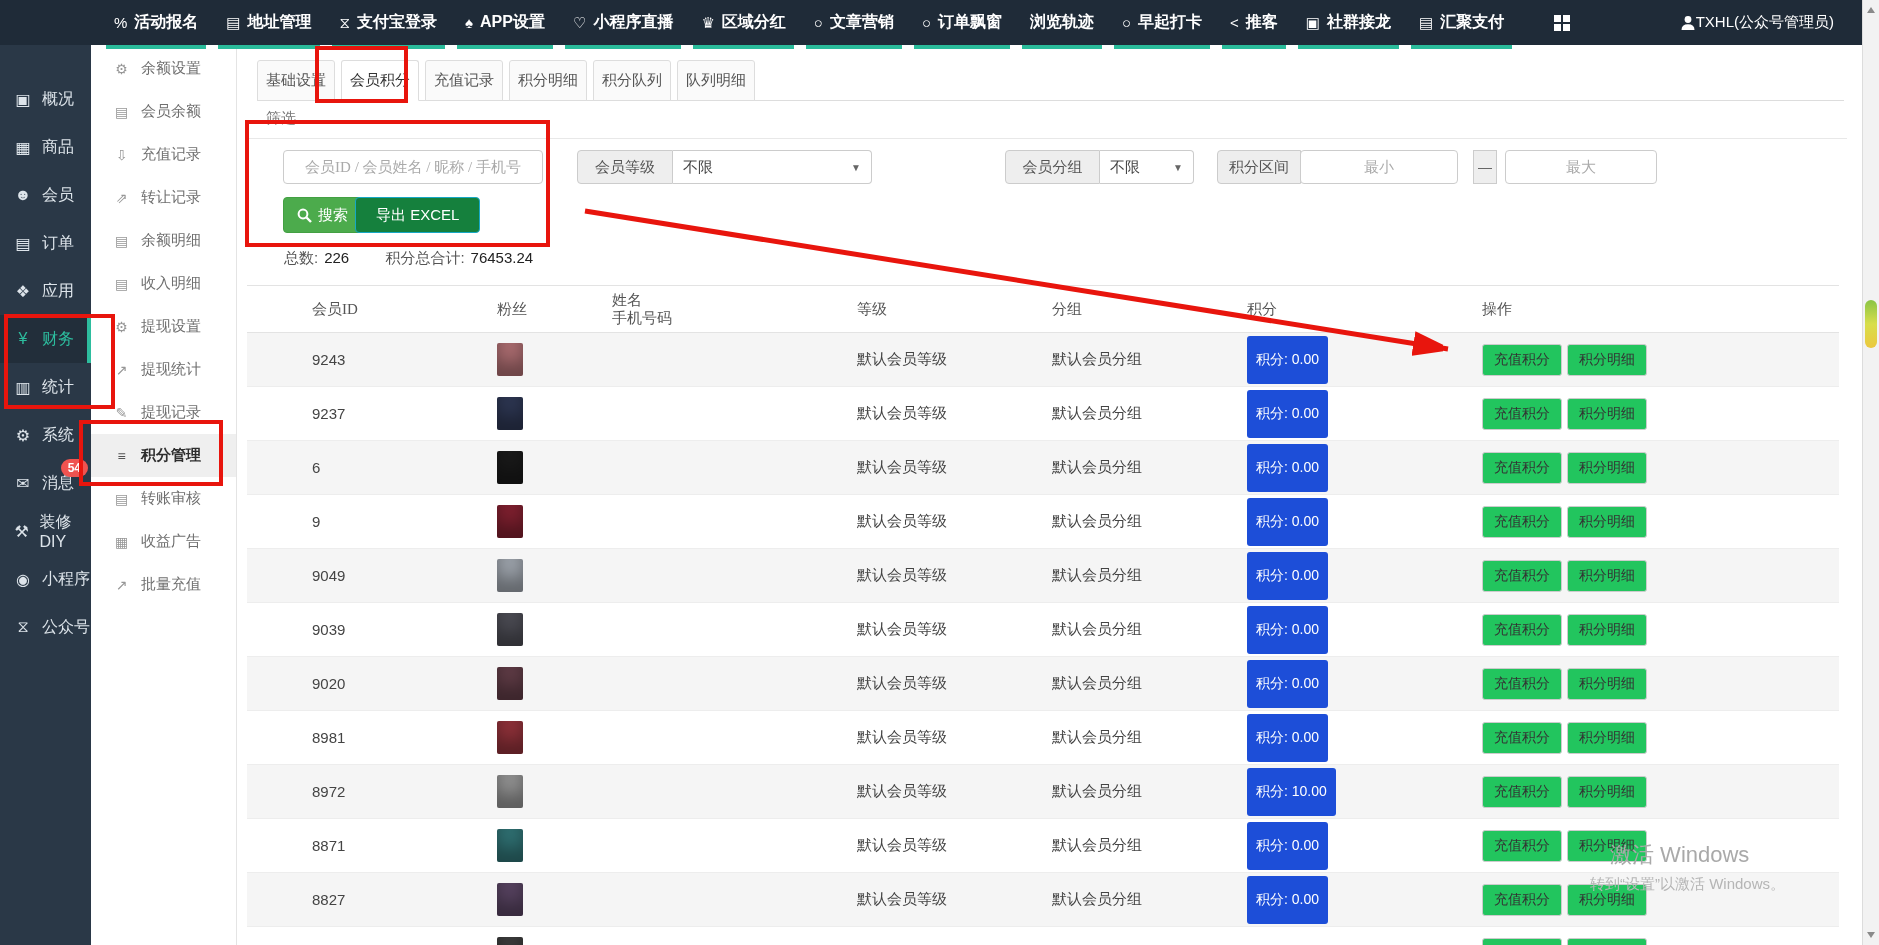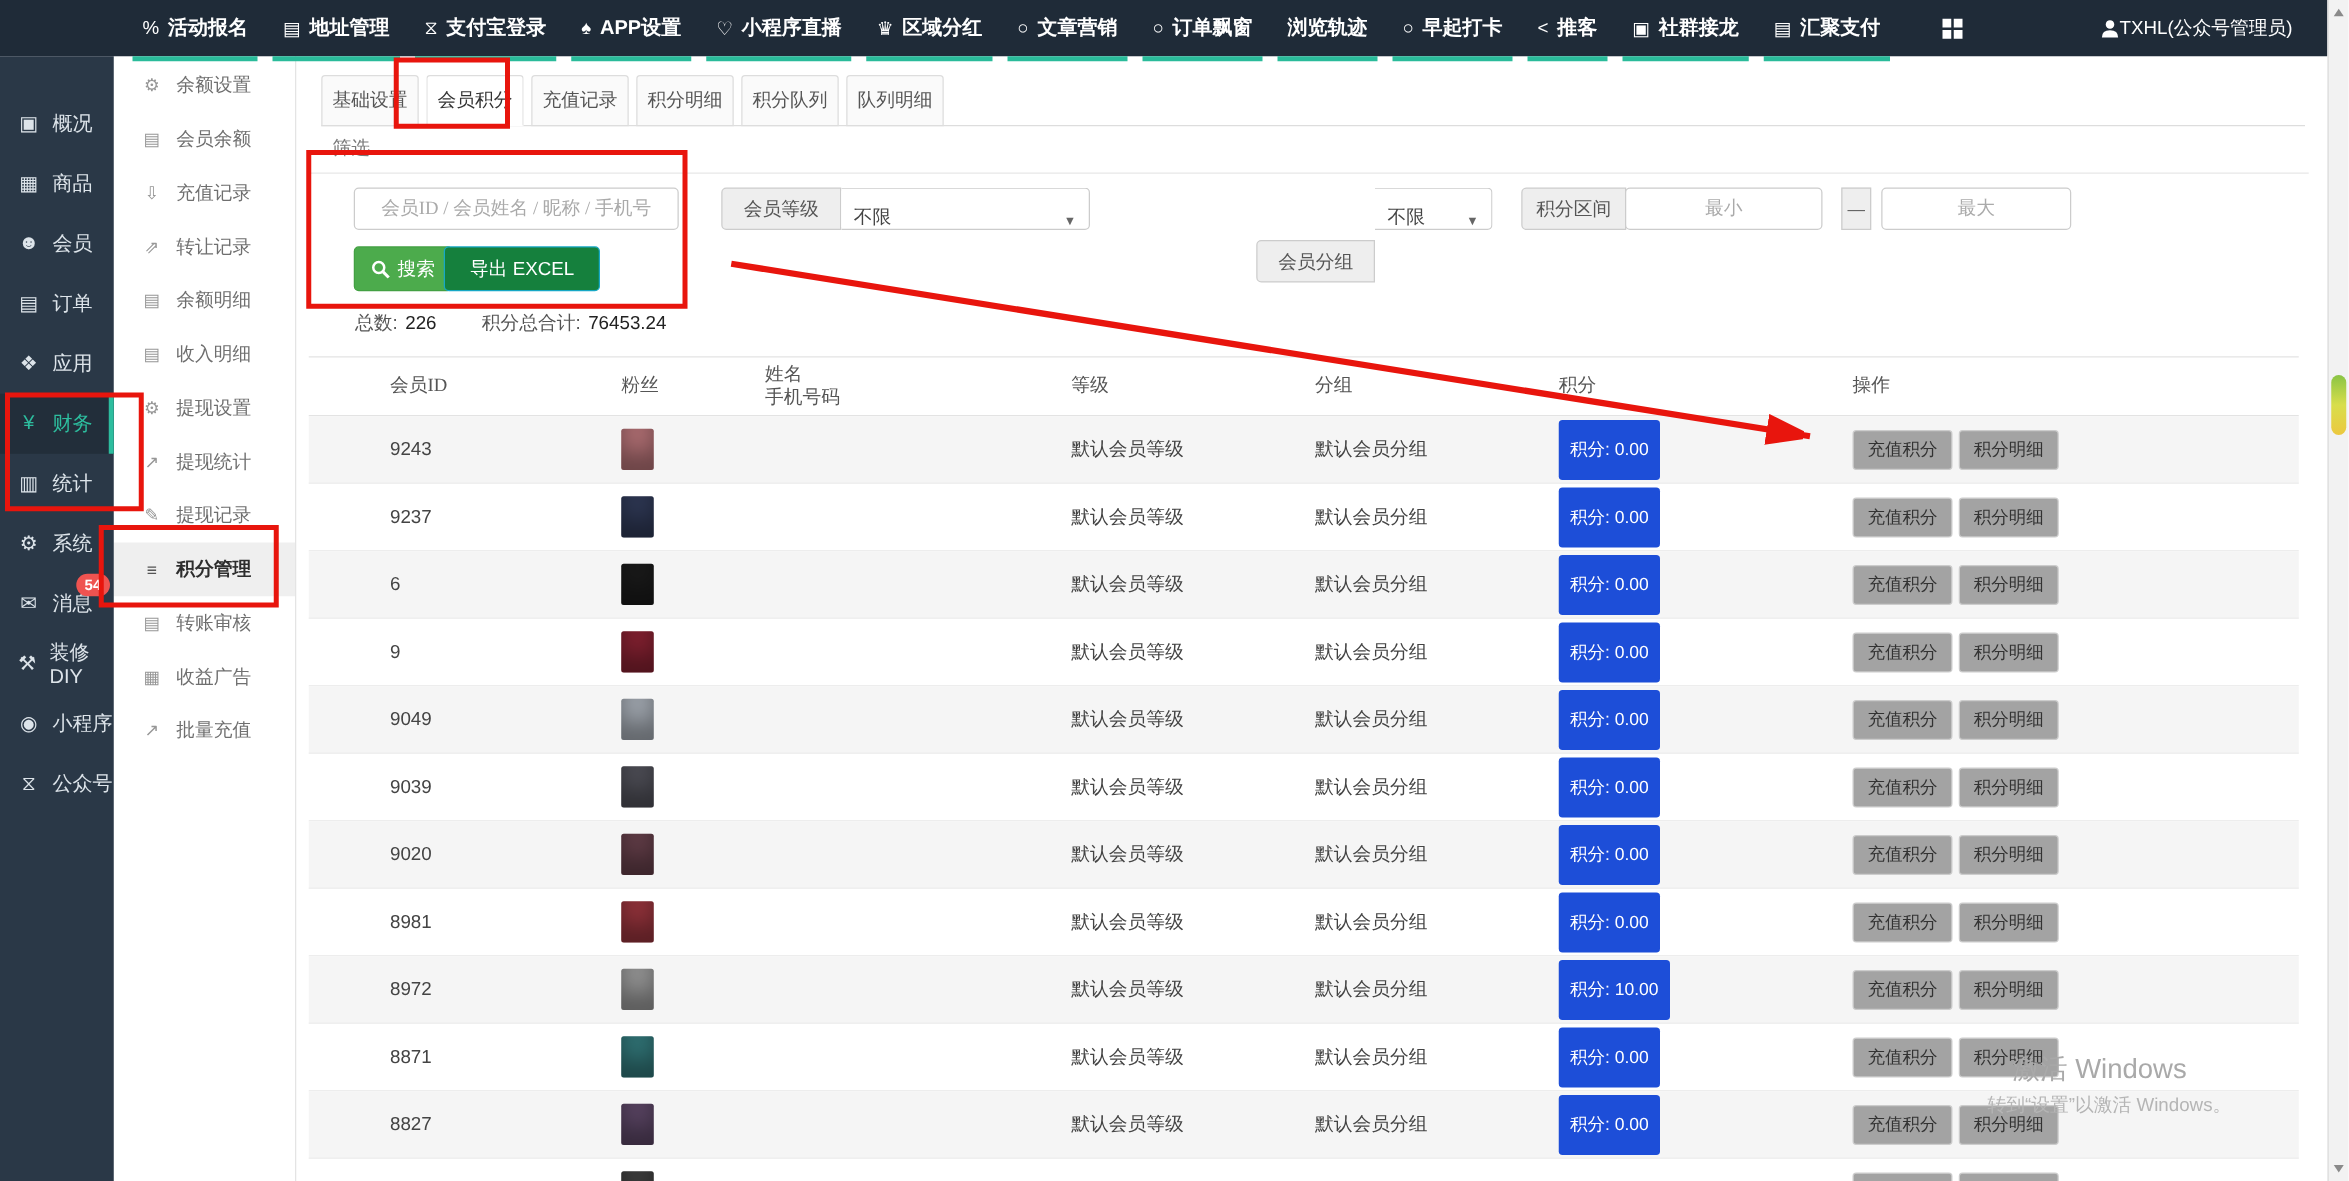--- a/index.html
+++ b/index.html
@@ -40,23 +40,23 @@
 
   .panel-title { position:absolute; left:29px; top:64px; font-size:15px; color:#7a7a7a; }
   .panel-divider { position:absolute; left:10px; top:93px; width:1600px; border-bottom:1px solid #e8e8e8; }
 
   .txt { position:absolute; height:34px; border:1px solid #ccc; border-radius:4px; padding:0 10px; font-size:15px; color:#333; font-family:Liberation Serif, serif; background:#fff;text-align:center; }
   .txt::placeholder { color:#aaa; }
   .kw-input { left:46px; top:105px; width:260px; }
   .min-input { left:1063px; top:105px; width:158px; }
   .max-input { left:1268px; top:105px; width:152px; }
   .g-label { position:absolute; top:105px; height:34px; background:#eee; border:1px solid #ccc; display:flex; align-items:center; justify-content:center; font-size:15px; color:#555; border-radius:4px 0 0 4px; }
-  .g-select { position:absolute; top:105px; height:34px; background:#fff; border:1px solid #ccc; border-left:none; display:flex; align-items:flex-end; justify-content:space-between; padding:0 10px; font-size:15px; color:#444; border-radius:0 4px 4px 0; cursor:pointer; }
+  .g-select { position:absolute; top:105px; height:34px; background:#fff; border:1px solid #ccc; border-left:none; display:flex; align-items:center; justify-content:space-between; padding:0 10px; font-size:15px; color:#444; border-radius:0 4px 4px 0; cursor:pointer; }
   .lv-label { left:340px; width:96px; } .lv-select { left:436px; width:199px; }
-  .gp-label { left:768px; width:95px;margin-top:42px; } .gp-select { left:863px; width:94px; }
+  .gp-label { left:768px; width:95px; } .gp-select { left:863px; width:94px; }
   .rg-label { left:980px; width:84px; border-radius:4px 0 0 4px; }
   .rg-sep { position:absolute; left:1236px; top:105px; width:24px; height:34px; background:#eee; border:1px solid #ccc; display:flex; align-items:center; justify-content:center; font-size:14px; color:#666; }
   .caret { font-size:10px; color:#666; margin-left:8px; }
 
   .btn { position:absolute; top:152px; height:36px; border-radius:4px; color:#fff; font-size:15px; display:flex; align-items:center; gap:6px; font-family:inherit; cursor:pointer; }
   .btn-search { left:46px; padding:0 13px; background:#4cab4c; border:1px solid #43a043; }
   .btn-export { left:118px; padding:0 20px; background:#15803d; border:1px solid #17a8c5; }
 
   .stats { position:absolute; left:47px; top:204px; font-size:15px; color:#555; }
   .stats b { color:#222; font-weight:normal; margin-left:6px; }
@@ -69,21 +69,21 @@
   .trow.stripe { background:#f5f5f5; }
   .c0 { width:250px; padding-left:65px; }
   .c1 { width:115px; }
   .c2 { width:245px; }
   .c3 { width:195px; }
   .c4 { width:195px; }
   .c5 { width:235px; }
   .c6 { flex:1; display:flex; align-items:center; }
   .avatar { width:26px; height:33px; border-radius:2px; box-shadow:inset 0 -14px 16px rgba(0,0,0,.35); }
   .pt-badge { display:inline-block; background:#1d4ed8; color:#fff; font-size:14px; font-weight:normal; padding:15px 9px; border-radius:3px; }
-  .row-btn { width:80px; height:32px; background:#a3a3a3; border:1px solid #ccc; border-radius:3px; font-size:14px; color:#333; margin-right:5px; font-family:inherit; cursor:pointer; }
+  .row-btn { width:80px; height:32px; background:#22c55e; border:1px solid #ccc; border-radius:3px; font-size:14px; color:#333; margin-right:5px; font-family:inherit; cursor:pointer; }
 
   
   .scroll { position:absolute; right:0; top:0; width:17px; height:945px; background:#f2f2f2; border-left:1px solid #dcdcdc; z-index:80; }
   .s-arrow { position:absolute; left:4px; width:0; height:0; border-left:4px solid transparent; border-right:4px solid transparent; }
   .s-up { top:7px; border-bottom:6px solid #8a8a8a; }
   .s-down { bottom:7px; border-top:6px solid #8a8a8a; }
   .s-thumb { position:absolute; left:2px; width:12px; top:300px; height:48px; border-radius:6px; background:linear-gradient(180deg,#8ac445,#d8de4b,#ecc83f); }
 
   
   .anno { position:absolute; border:4px solid #e8150d; z-index:60; pointer-events:none; }

